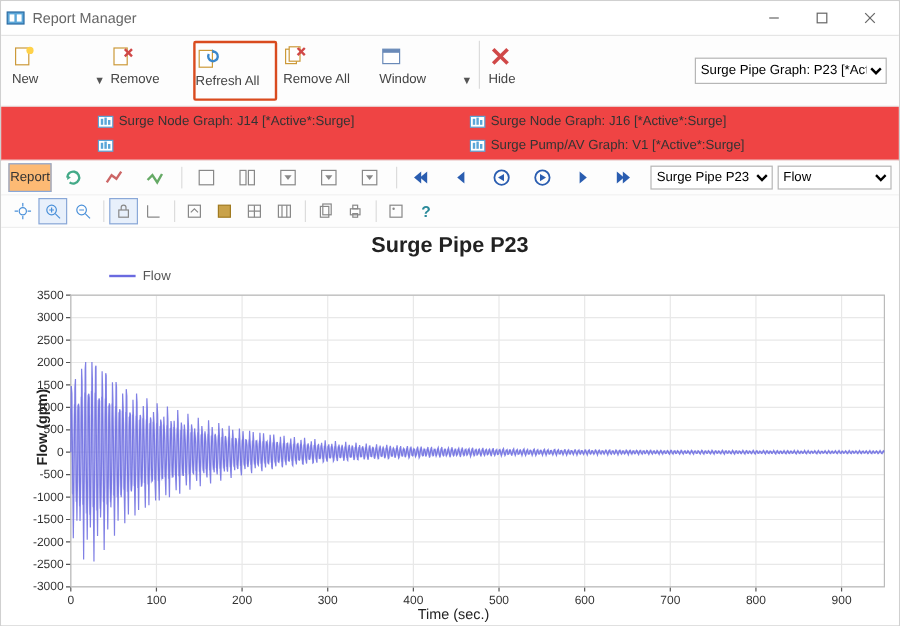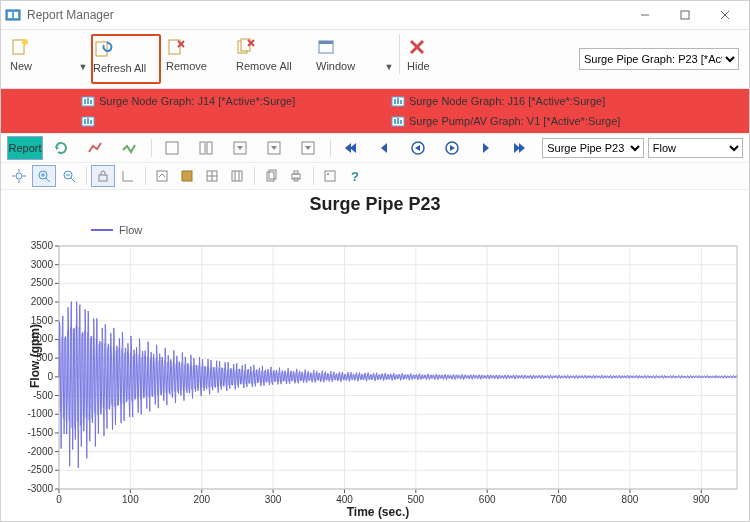--- a/index.html
+++ b/index.html
@@ -18,36 +18,36 @@
 .rsplit{display:flex;align-items:center}
 .rsplit .caret{width:12px;text-align:center;color:#555;font-size:9px;margin-top:16px}
 .rspacer{flex:1}
 .rselect{align-self:center;margin-right:4px}
 .rselect select{width:160px;height:22px;font-size:11px;border:1px solid #b6b6b6;background:#fff}
 .tabsrow{display:flex;flex-wrap:wrap;padding:2px 6px 2px 80px;background:#ef4444;border-bottom:1px solid #eee}
 .tabitem{display:flex;align-items:center;width:300px;height:18px;margin:1px 10px 1px 0;font-size:11px;color:#333}
 .tabitem .tabicon{width:14px;height:14px;margin-right:4px;flex:none}
 .toolbarA{display:flex;align-items:center;padding:2px 6px;border-bottom:1px solid #eee;background:#fdfdfd}
 .toolA-btn{height:22px;min-width:22px;padding:0 4px;margin-right:2px;display:flex;align-items:center;justify-content:center;border:1px solid transparent}
-.toolA-btn.report{border:1px solid #8aa8d8;background:#14b8a6;padding:0 6px;color:#333;font-size:11px}
+.toolA-btn.report{border:1px solid #8aa8d8;background:#fdba74;padding:0 6px;color:#333;font-size:11px}
 .toolA-btn svg{width:16px;height:16px}
 .vsep{width:1px;height:18px;background:#dcdcdc;margin:0 4px}
 .toolA-select{border:1px solid #b6b6b6;height:20px;font-size:11px;background:#fff}
 .toolA-spacer{flex:1}
 .toolbarB{display:flex;align-items:center;padding:2px 6px;border-bottom:1px solid #eee;background:#fdfdfd}
 .toolB-btn{height:20px;width:22px;margin-right:1px;display:flex;align-items:center;justify-content:center;border:1px solid transparent}
 .toolB-btn.active{border:1px solid #8aa8d8;background:#e8f0fb}
 .toolB-btn svg{width:14px;height:14px}
 .chartzone{flex:1;position:relative;background:#fff}
 .chart-title{position:absolute;top:4px;left:0;right:0;text-align:center;font-weight:700;font-size:18px;color:#222}
 .legend{position:absolute;top:34px;left:90px;display:flex;align-items:center;font-size:11px;color:#555}
 .legend .swatch{width:22px;height:0;border-top:2px solid #6a6ae0;margin-right:6px}
 svg.plot{position:absolute;left:0;top:0}
 .ylab{position:absolute;left:2px;top:50%;transform:translateY(-50%) rotate(-90deg);transform-origin:center;font-weight:700;font-size:12px;color:#222}
-.xlab{position:absolute;bottom:2px;left:6px;right:0;text-align:center;font-weight:700;font-size:12px;color:#222}
+.xlab{position:absolute;bottom:2px;left:6px;right:0;text-align:center;font-weight:400;font-size:12px;color:#222}
 text{font-family:"Segoe UI",Tahoma,sans-serif}
 </style>
 </head>
 <body>
 <div class="window">
 
   <div class="titlebar">
     <span class="app-icon">
       <svg viewBox="0 0 16 16">
           <rect x="1" y="3" width="14" height="10" fill="#5aa6d8" stroke="#2b6ca3"></rect>
@@ -81,36 +81,36 @@
       <div class="rbtn">
         <span class="ricon"><svg viewBox="0 0 20 20">
               <rect x="3" y="3" width="11" height="14" fill="#fff" stroke="#cc9a3a"></rect>
               <circle cx="15" cy="5" r="3" fill="#ffd24a"></circle>
             </svg></span>
         <span class="rlabel">New</span>
       </div>
       <span class="caret">▼</span>
     </div>
 
+    <div class="rbtn">
+      <span class="ricon"><svg viewBox="0 0 20 20">
+            <rect x="3" y="3" width="11" height="14" fill="#fff" stroke="#cc9a3a"></rect>
+            <line x1="12" y1="4" x2="18" y2="10" stroke="#d04848" stroke-width="2"></line>
+            <line x1="18" y1="4" x2="12" y2="10" stroke="#d04848" stroke-width="2"></line>
+          </svg></span>
+      <span class="rlabel">Remove</span>
+    </div>
+
     <div class="rbtn highlight">
       <span class="ricon"><svg viewBox="0 0 20 20">
             <rect x="3" y="3" width="11" height="14" fill="#fff" stroke="#cc9a3a"></rect>
             <path d="M14 4 a4 4 0 1 1 -3 2" fill="none" stroke="#3a87cc" stroke-width="2"></path>
             <polygon points="14,2 17,5 14,5" fill="#3a87cc"></polygon>
           </svg></span>
       <span class="rlabel">Refresh All</span>
-    </div>
-
-    <div class="rbtn">
-      <span class="ricon"><svg viewBox="0 0 20 20">
-            <rect x="3" y="3" width="11" height="14" fill="#fff" stroke="#cc9a3a"></rect>
-            <line x1="12" y1="4" x2="18" y2="10" stroke="#d04848" stroke-width="2"></line>
-            <line x1="18" y1="4" x2="12" y2="10" stroke="#d04848" stroke-width="2"></line>
-          </svg></span>
-      <span class="rlabel">Remove</span>
     </div>
 
     <div class="rbtn" style="width:74px">
       <span class="ricon"><svg viewBox="0 0 20 20">
             <rect x="2" y="4" width="9" height="12" fill="#fff" stroke="#cc9a3a"></rect>
             <rect x="5" y="2" width="9" height="12" fill="#fff" stroke="#cc9a3a"></rect>
             <line x1="12" y1="3" x2="18" y2="9" stroke="#d04848" stroke-width="2"></line>
             <line x1="18" y1="3" x2="12" y2="9" stroke="#d04848" stroke-width="2"></line>
           </svg></span>
       <span class="rlabel">Remove All</span>

